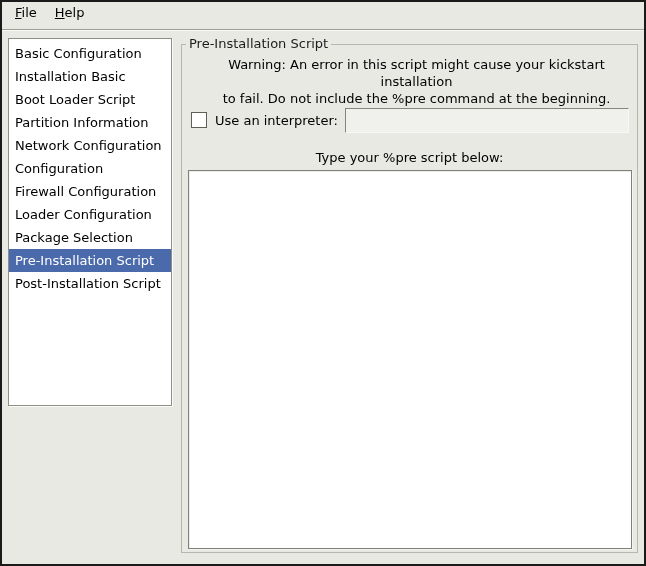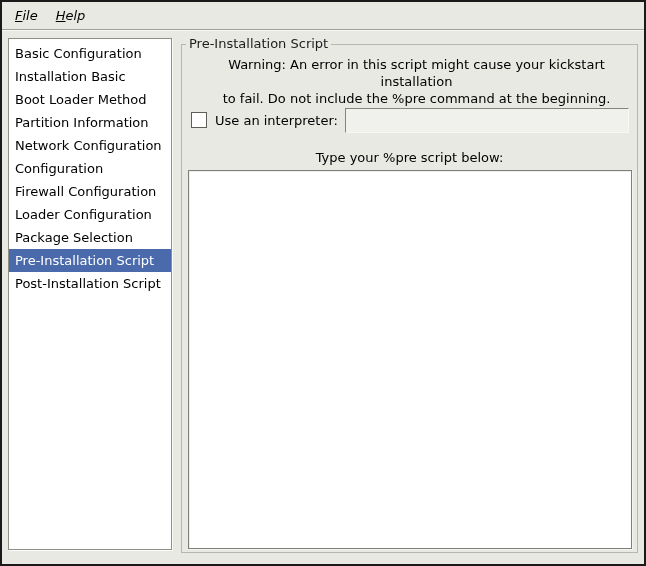--- a/index.html
+++ b/index.html
@@ -16,38 +16,36 @@
     color: #000000;
     overflow: hidden;
   }
 
   
   .menubar {
     position: absolute;
     top: 0; left: 0; right: 0;
     height: 27px;
     display: flex;
-    align-items: center;
     padding-left: 4px;
     border-bottom: 1px solid #9f9f97;
     box-shadow: 0 1px 0 #f7f7f3;
-    font-style: italic;
   }
   .menu-item {
     padding: 3px 9px 4px 9px;
     cursor: default;
     white-space: nowrap;
   }
   .menu-item::first-letter { text-decoration: underline; }
 
   
   .sidebar {
     position: absolute;
     left: 6px; top: 36px;
-    width: 164px; height: 512px;
+    width: 164px; height: 368px;
     box-sizing: border-box;
     background: #ffffff;
     border: 1px solid #8f8f88;
     box-shadow: 1px 1px 0 #fbfbf8;
     padding-top: 3px;
     overflow: hidden;
   }
   .sidebar-item {
     height: 23px;
     line-height: 23px;
@@ -144,21 +142,21 @@
 <div class="app">
 
   <div class="menubar">
     <div class="menu-item">File</div>
     <div class="menu-item">Help</div>
   </div>
 
   <div class="sidebar">
     <div class="sidebar-item">Basic Configuration</div>
     <div class="sidebar-item">Installation Basic</div>
-    <div class="sidebar-item">Boot Loader Method</div>
+    <div class="sidebar-item">Boot Loader Script</div>
     <div class="sidebar-item">Partition Information</div>
     <div class="sidebar-item">Network Configuration</div>
     <div class="sidebar-item">Configuration</div>
     <div class="sidebar-item">Firewall Configuration</div>
     <div class="sidebar-item">Loader Configuration</div>
     <div class="sidebar-item">Package Selection</div>
     <div class="sidebar-item selected">Pre-Installation Script</div>
     <div class="sidebar-item">Post-Installation Script</div>
   </div>
 

